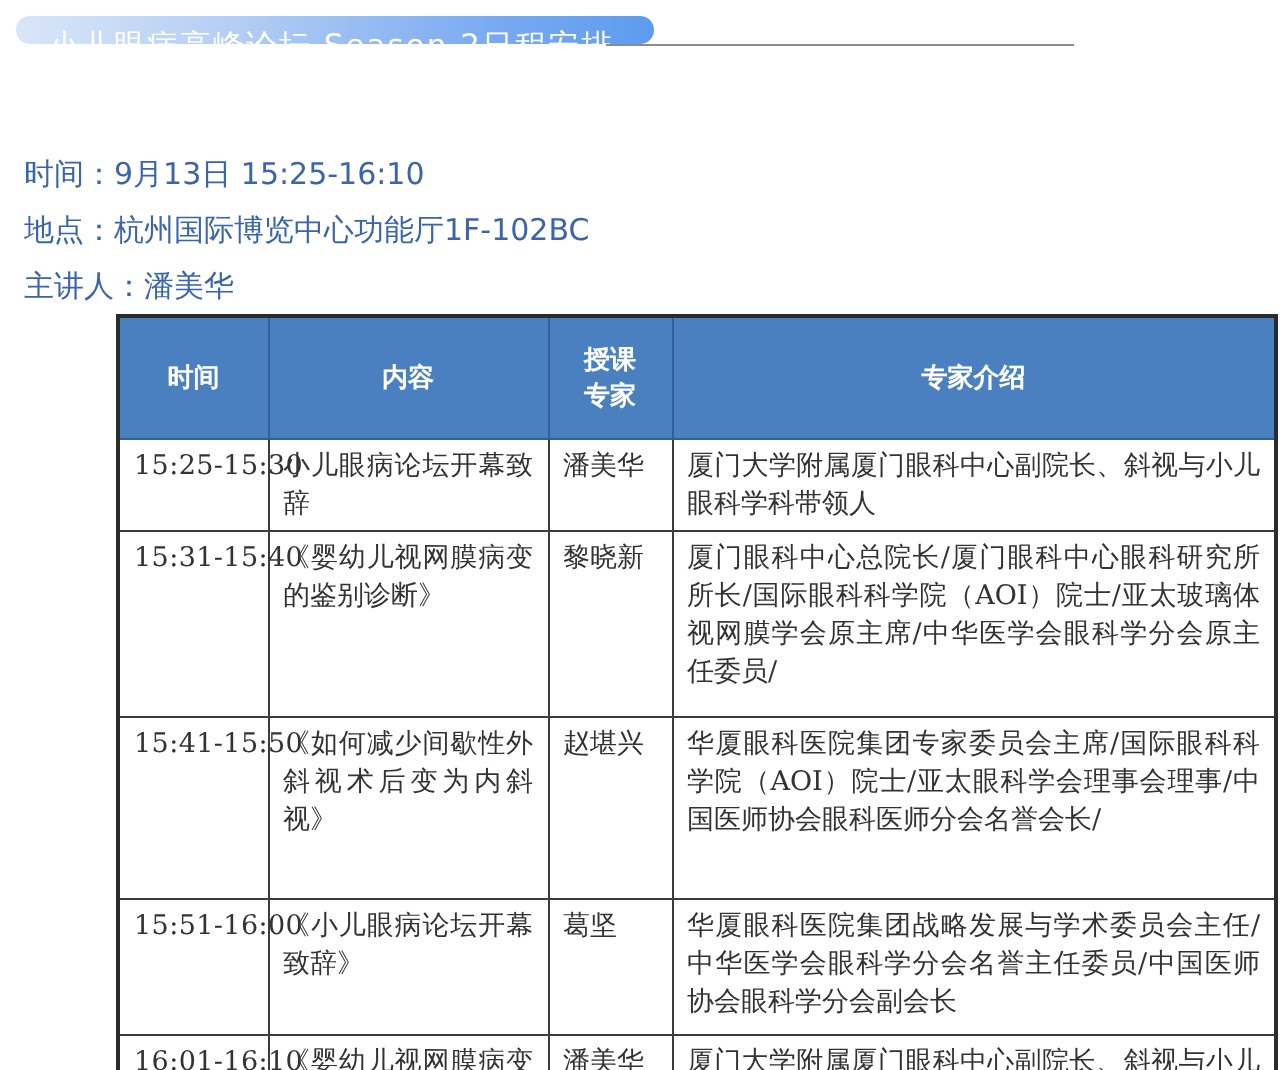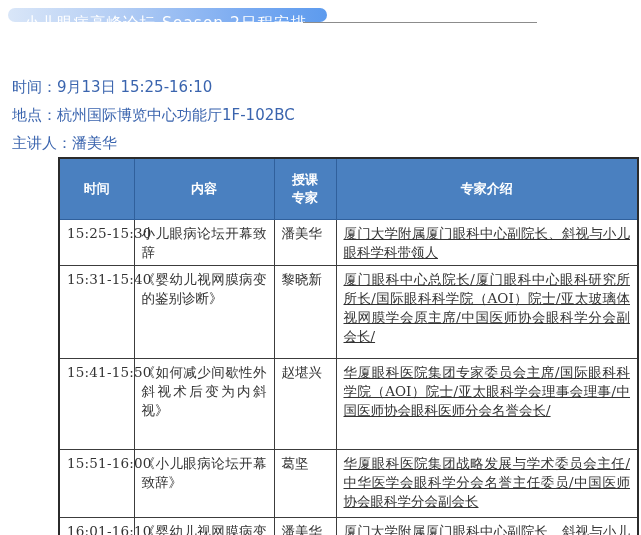--- a/index.html
+++ b/index.html
@@ -97,21 +97,20 @@
     letter-spacing: 0.2px;
   }
   td.cell-content {
     text-align: justify;
   }
   td.cell-speaker {
     text-align: left;
   }
   td.cell-intro {
     text-align: justify;
-    text-decoration: underline;
   }
 </style>
 </head>
 <body>
 
 <div class="banner-pill">小儿眼病高峰论坛 Season 2日程安排</div>
 
 <div class="banner-line"></div>
 
 <div class="info-block">
@@ -139,21 +138,21 @@
     <tr>
       <td class="cell-time">15:25-15:30</td>
       <td class="cell-content">小儿眼病论坛开幕致辞</td>
       <td class="cell-speaker">潘美华</td>
       <td class="cell-intro">厦门大学附属厦门眼科中心副院长、斜视与小儿眼科学科带领人</td>
     </tr>
     <tr>
       <td class="cell-time">15:31-15:40</td>
       <td class="cell-content">《婴幼儿视网膜病变的鉴别诊断》</td>
       <td class="cell-speaker">黎晓新</td>
-      <td class="cell-intro">厦门眼科中心总院长/厦门眼科中心眼科研究所所长/国际眼科科学院（AOI）院士/亚太玻璃体视网膜学会原主席/中国医师协会眼科学分会副会长/</td>
+      <td class="cell-intro">厦门眼科中心总院长/厦门眼科中心眼科研究所所长/国际眼科科学院（AOI）院士/亚太玻璃体视网膜学会原主席/中华医学会眼科学分会原主任委员/</td>
     </tr>
     <tr>
       <td class="cell-time">15:41-15:50</td>
       <td class="cell-content">《如何减少间歇性外斜视术后变为内斜视》</td>
       <td class="cell-speaker">赵堪兴</td>
       <td class="cell-intro">华厦眼科医院集团专家委员会主席/国际眼科科学院（AOI）院士/亚太眼科学会理事会理事/中国医师协会眼科医师分会名誉会长/</td>
     </tr>
     <tr>
       <td class="cell-time">15:51-16:00</td>
       <td class="cell-content">《小儿眼病论坛开幕致辞》</td>

